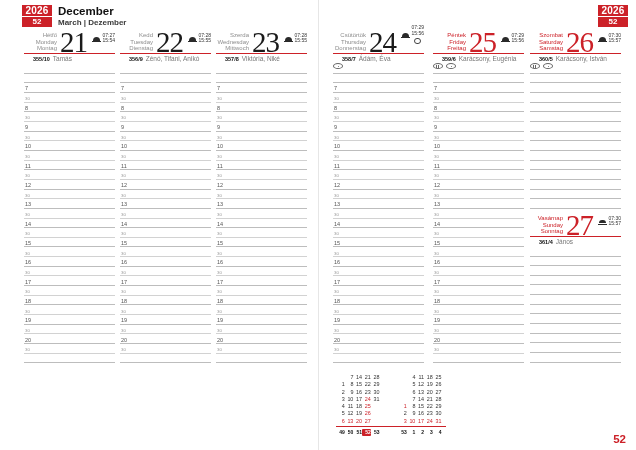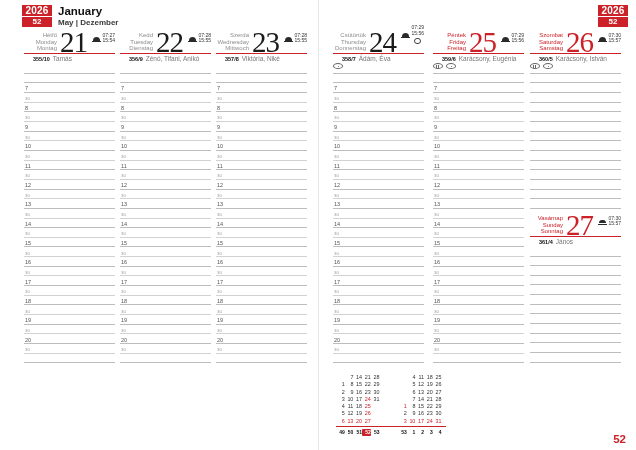--- a/index.html
+++ b/index.html
@@ -71,22 +71,22 @@
 </head>
 <body>
 
 <div class="spread">
   <div class="gutter"></div>
 
   <div class="badge" style="left:22px;top:5px;">
     <div class="by">2026</div>
     <div class="bw">52</div>
   </div>
-  <div class="title">January</div>
-  <div class="subtitle">May | Dezember</div>
+  <div class="title">December</div>
+  <div class="subtitle">March | Dezember</div>
 
   <div class="badge" style="left:598px;top:5px;">
     <div class="by">2026</div>
     <div class="bw">52</div>
   </div>
 
   <div class="day-col" style="left:24px;">
     <div class="dayhead">
       <div class="dh-top">
         <div class="names">

